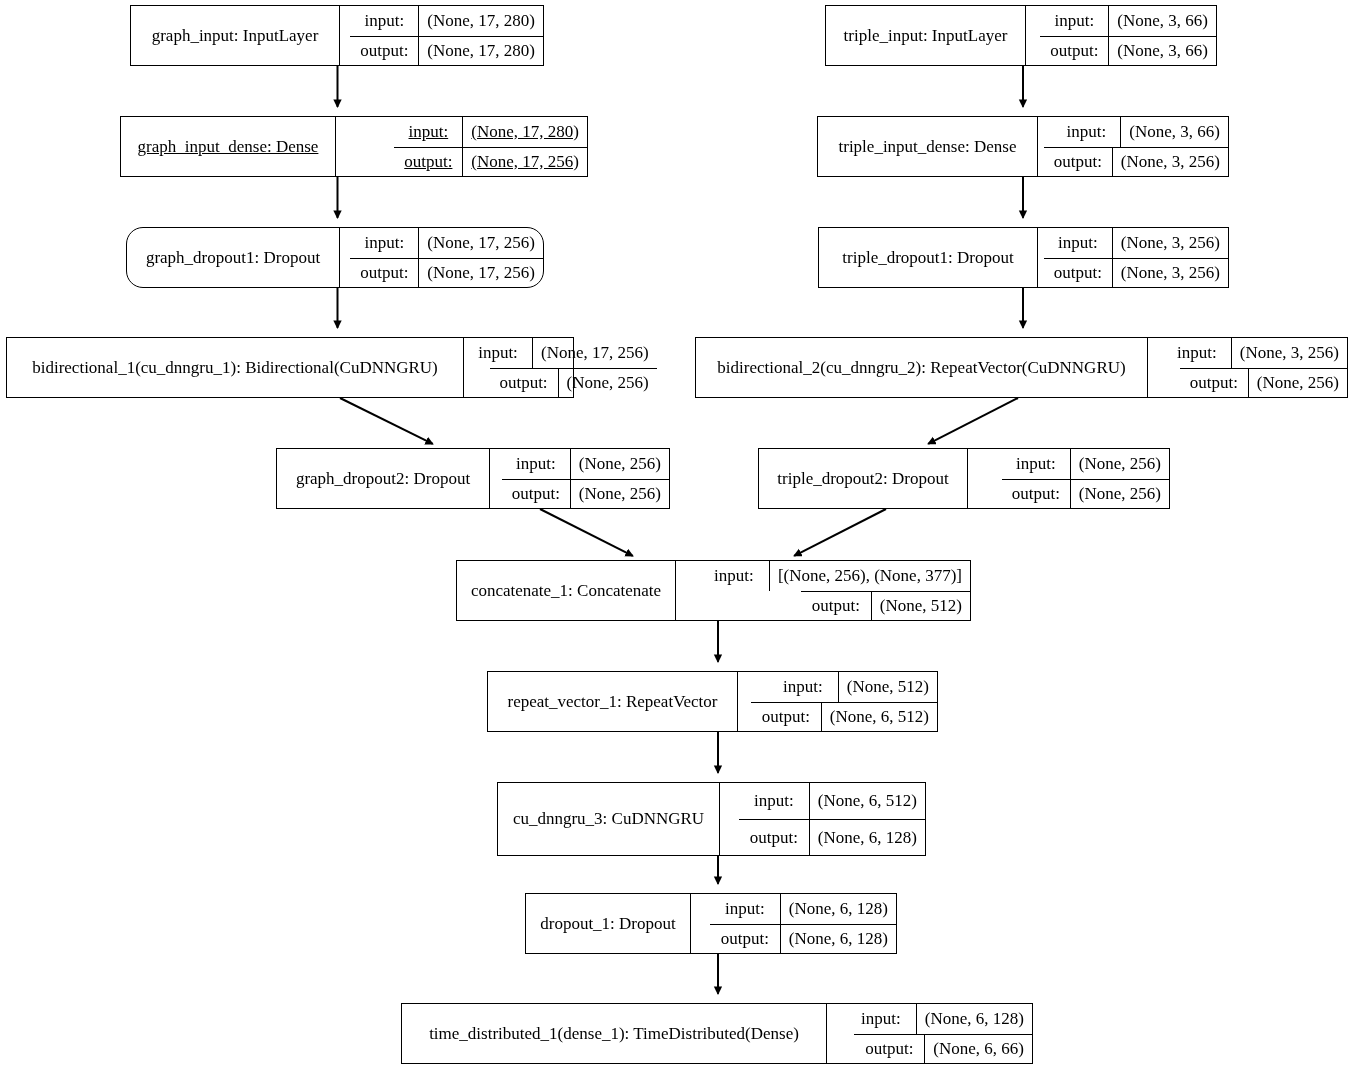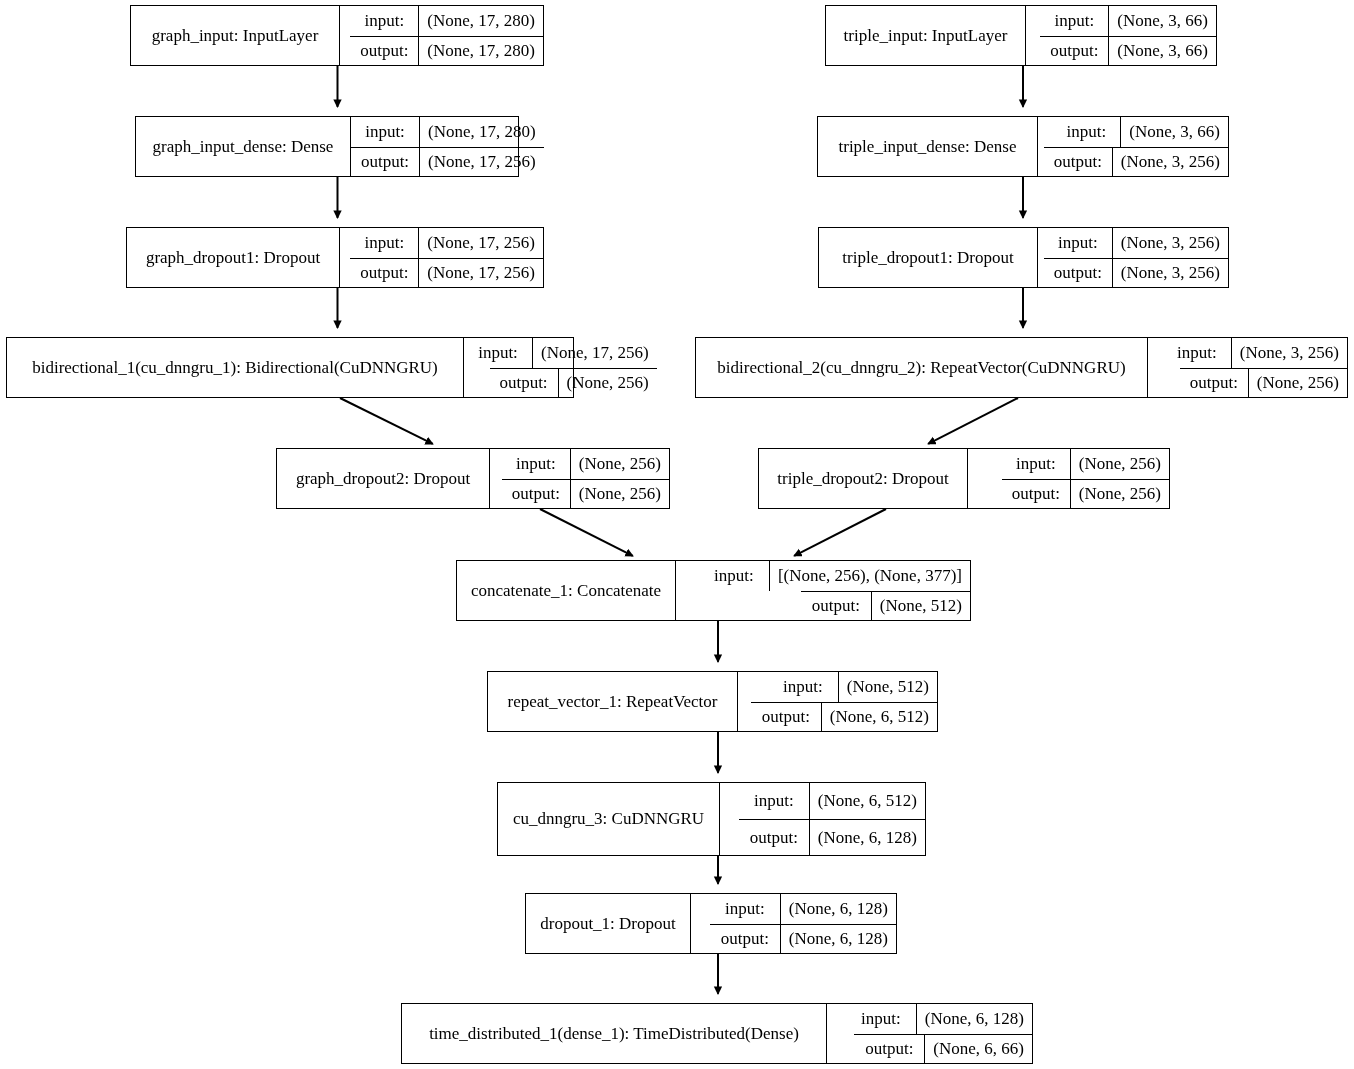--- a/index.html
+++ b/index.html
@@ -132,21 +132,21 @@
           <div class="io-row first">
             <div class="io-key" style="width: 68px; flex: 0 0 68px;">input:</div>
             <div class="io-val">(None, 3, 66)</div>
           </div>
           <div class="io-row second">
             <div class="io-key" style="width: 68px; flex: 0 0 68px;">output:</div>
             <div class="io-val">(None, 3, 66)</div>
           </div>
         </div>
       </div>
-      <div class="node" style="left: 135px; top: 116px; width: 384px; height: 61px;">
+      <div class="node" style="left: 120px; top: 116px; width: 468px; height: 61px; text-decoration: underline;">
         <div class="node-label" style="width: 214px; flex: 0 0 214px;">graph_input_dense: Dense</div>
         <div class="node-io" style="flex: 1 1 auto;">
           <div class="io-row first">
             <div class="io-key" style="width: 68px; flex: 0 0 68px;">input:</div>
             <div class="io-val">(None, 17, 280)</div>
           </div>
           <div class="io-row second">
             <div class="io-key" style="width: 68px; flex: 0 0 68px;">output:</div>
             <div class="io-val">(None, 17, 256)</div>
           </div>
@@ -158,21 +158,21 @@
           <div class="io-row first">
             <div class="io-key" style="width: 68px; flex: 0 0 68px;">input:</div>
             <div class="io-val">(None, 3, 66)</div>
           </div>
           <div class="io-row second">
             <div class="io-key" style="width: 68px; flex: 0 0 68px;">output:</div>
             <div class="io-val">(None, 3, 256)</div>
           </div>
         </div>
       </div>
-      <div class="node" style="left: 126px; top: 227px; width: 418px; height: 61px;">
+      <div class="node" style="left: 126px; top: 227px; width: 418px; height: 61px; border-radius: 17px;">
         <div class="node-label" style="width: 212px; flex: 0 0 212px;">graph_dropout1: Dropout</div>
         <div class="node-io" style="flex: 1 1 auto;">
           <div class="io-row first">
             <div class="io-key" style="width: 68px; flex: 0 0 68px;">input:</div>
             <div class="io-val">(None, 17, 256)</div>
           </div>
           <div class="io-row second">
             <div class="io-key" style="width: 68px; flex: 0 0 68px;">output:</div>
             <div class="io-val">(None, 17, 256)</div>
           </div>

